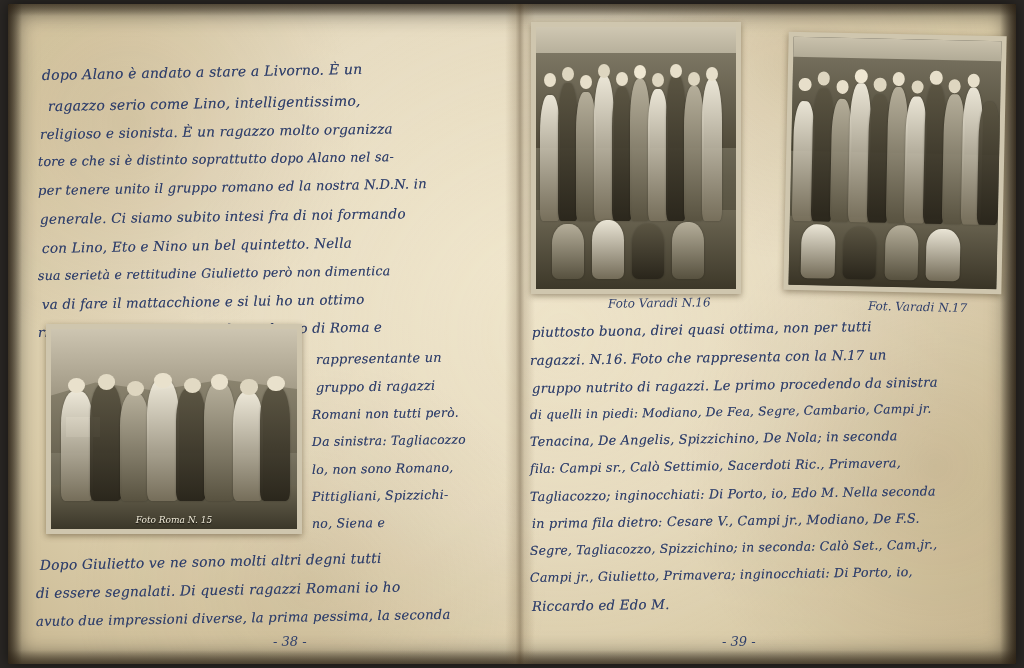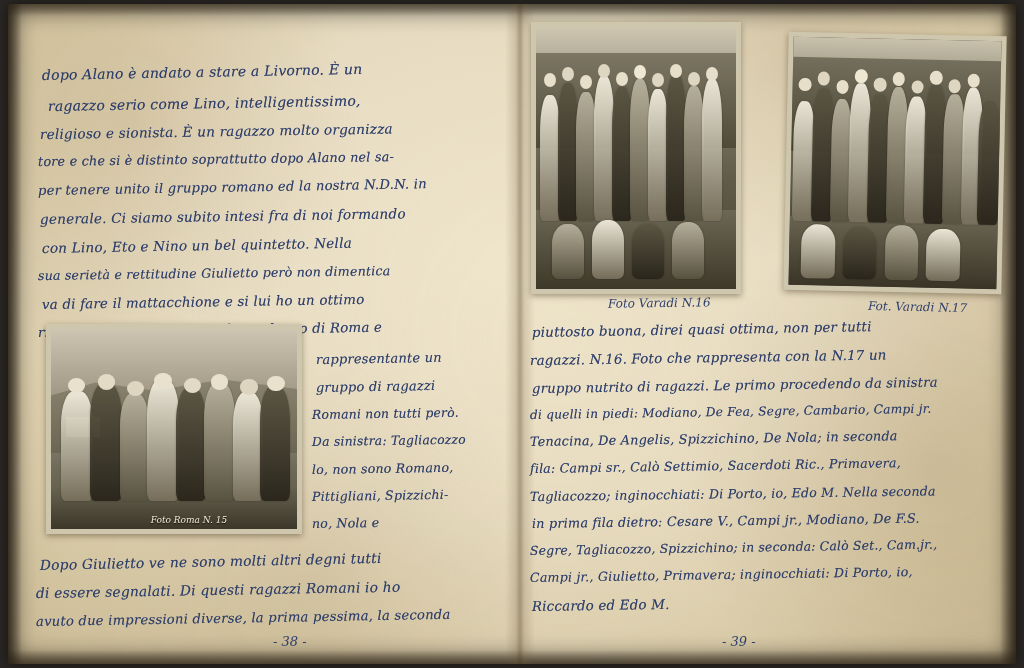--- a/index.html
+++ b/index.html
@@ -247,21 +247,21 @@
       <div class="hand hw-line" style="left:30px;  top:266px; transform:rotate(-0.8deg); font-size:12.6px;">sua serietà e rettitudine Giulietto però non dimentica</div>
       <div class="hand hw-line" style="left:34px;  top:294px; transform:rotate(-0.9deg); font-size:13.4px;">va di fare il mattacchione e si lui ho un ottimo</div>
       <div class="hand hw-line" style="left:30px;  top:322px; transform:rotate(-0.9deg); font-size:13.4px;">ricordo. N.15 - Foto presa da qualcuno di Roma e</div>
 
       <div class="hand hw-line" style="left:308px; top:349px; transform:rotate(-1.0deg); font-size:13px;">rappresentante un</div>
       <div class="hand hw-line" style="left:308px; top:377px; transform:rotate(-1.0deg); font-size:13px;">gruppo di ragazzi</div>
       <div class="hand hw-line" style="left:304px; top:405px; transform:rotate(-0.9deg); font-size:12.4px;">Romani non tutti però.</div>
       <div class="hand hw-line" style="left:304px; top:432px; transform:rotate(-0.9deg); font-size:12.4px;">Da sinistra: Tagliacozzo</div>
       <div class="hand hw-line" style="left:304px; top:460px; transform:rotate(-0.9deg); font-size:12.6px;">lo, non sono Romano,</div>
       <div class="hand hw-line" style="left:304px; top:487px; transform:rotate(-0.9deg); font-size:12.6px;">Pittigliani, Spizzichi-</div>
-      <div class="hand hw-line" style="left:304px; top:514px; transform:rotate(-0.9deg); font-size:12.6px;">no, Nola e</div>
+      <div class="hand hw-line" style="left:304px; top:514px; transform:rotate(-0.9deg); font-size:12.6px;">no, Siena e</div>
 
       <div class="hand hw-line" style="left:32px;  top:555px; transform:rotate(-1.2deg); font-size:13.8px;">Dopo Giulietto ve ne sono molti altri degni tutti</div>
       <div class="hand hw-line" style="left:28px;  top:583px; transform:rotate(-1.0deg); font-size:13.8px;">di essere segnalati. Di questi ragazzi Romani io ho</div>
       <div class="hand hw-line" style="left:28px;  top:611px; transform:rotate(-1.0deg); font-size:13.2px;">avuto due impressioni diverse, la prima pessima, la seconda</div>
 
       <div class="photo" style="left:38px; top:320px; width:246px; height:200px;">
         <div class="img">
           <div class="scene">
             <div class="sky" style="height:34%; background:linear-gradient(to bottom,#cdc5b1,#9f9783);"></div>
 
@@ -284,21 +284,21 @@
               <div style="position:absolute;left:19%;top:1%;width:7%;height:12%;border-radius:50%;background:#e3dbc5;"></div>
               <div style="position:absolute;left:31%;top:6%;width:7%;height:12%;border-radius:50%;background:#ded6c0;"></div>
               <div style="position:absolute;left:42%;top:0%;width:7%;height:12%;border-radius:50%;background:#e9e1cc;"></div>
               <div style="position:absolute;left:54%;top:4%;width:7%;height:12%;border-radius:50%;background:#e2dac4;"></div>
               <div style="position:absolute;left:65%;top:1%;width:7%;height:12%;border-radius:50%;background:#e9e1cc;"></div>
               <div style="position:absolute;left:77%;top:5%;width:7%;height:12%;border-radius:50%;background:#ddd5bf;"></div>
               <div style="position:absolute;left:88%;top:2%;width:7%;height:12%;border-radius:50%;background:#e9e1cc;"></div>
             </div>
           </div>
 
-          <div style="position:absolute;left:50%;bottom:4px;transform:translateX(-50%);font-family:'DejaVu Serif',serif;font-style:italic;font-size:9px;color:#f2ecd9;text-shadow:0 1px 1px rgba(0,0,0,.8);white-space:nowrap;margin-left:15px;">Foto Roma   N. 15</div>
+          <div style="position:absolute;left:50%;bottom:4px;transform:translateX(-50%);font-family:'DejaVu Serif',serif;font-style:italic;font-size:9px;color:#f2ecd9;text-shadow:0 1px 1px rgba(0,0,0,.8);white-space:nowrap;">Foto Roma   N. 15</div>
         </div>
       </div>
 
       <div class="page-number" style="left:265px; top:630px;">- 38 -</div>
     </div>
 
     <div>
 
       <div class="photo" style="left:523px; top:18px; width:200px; height:262px;">
         <div class="img">

